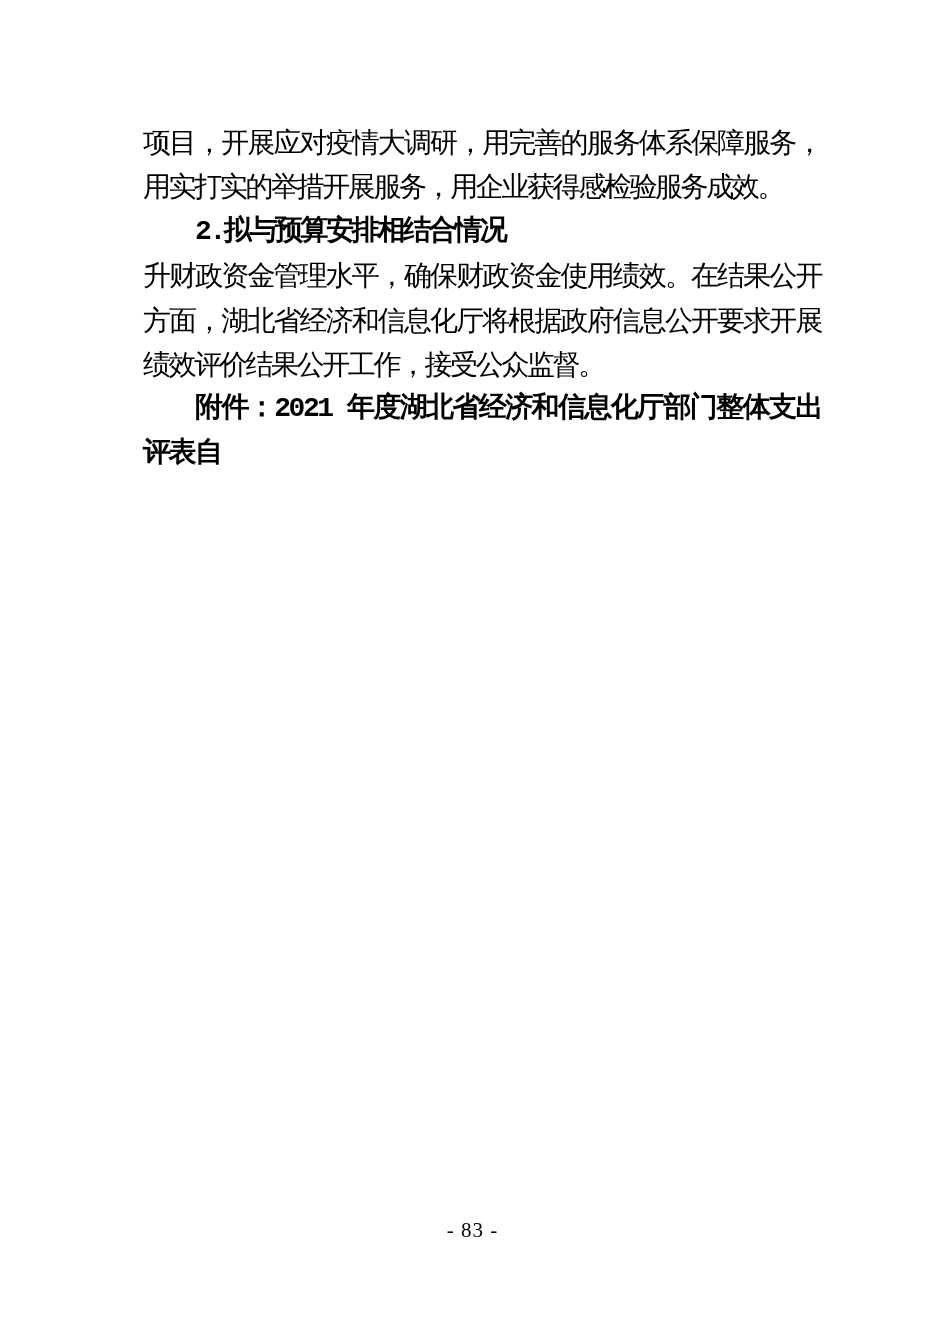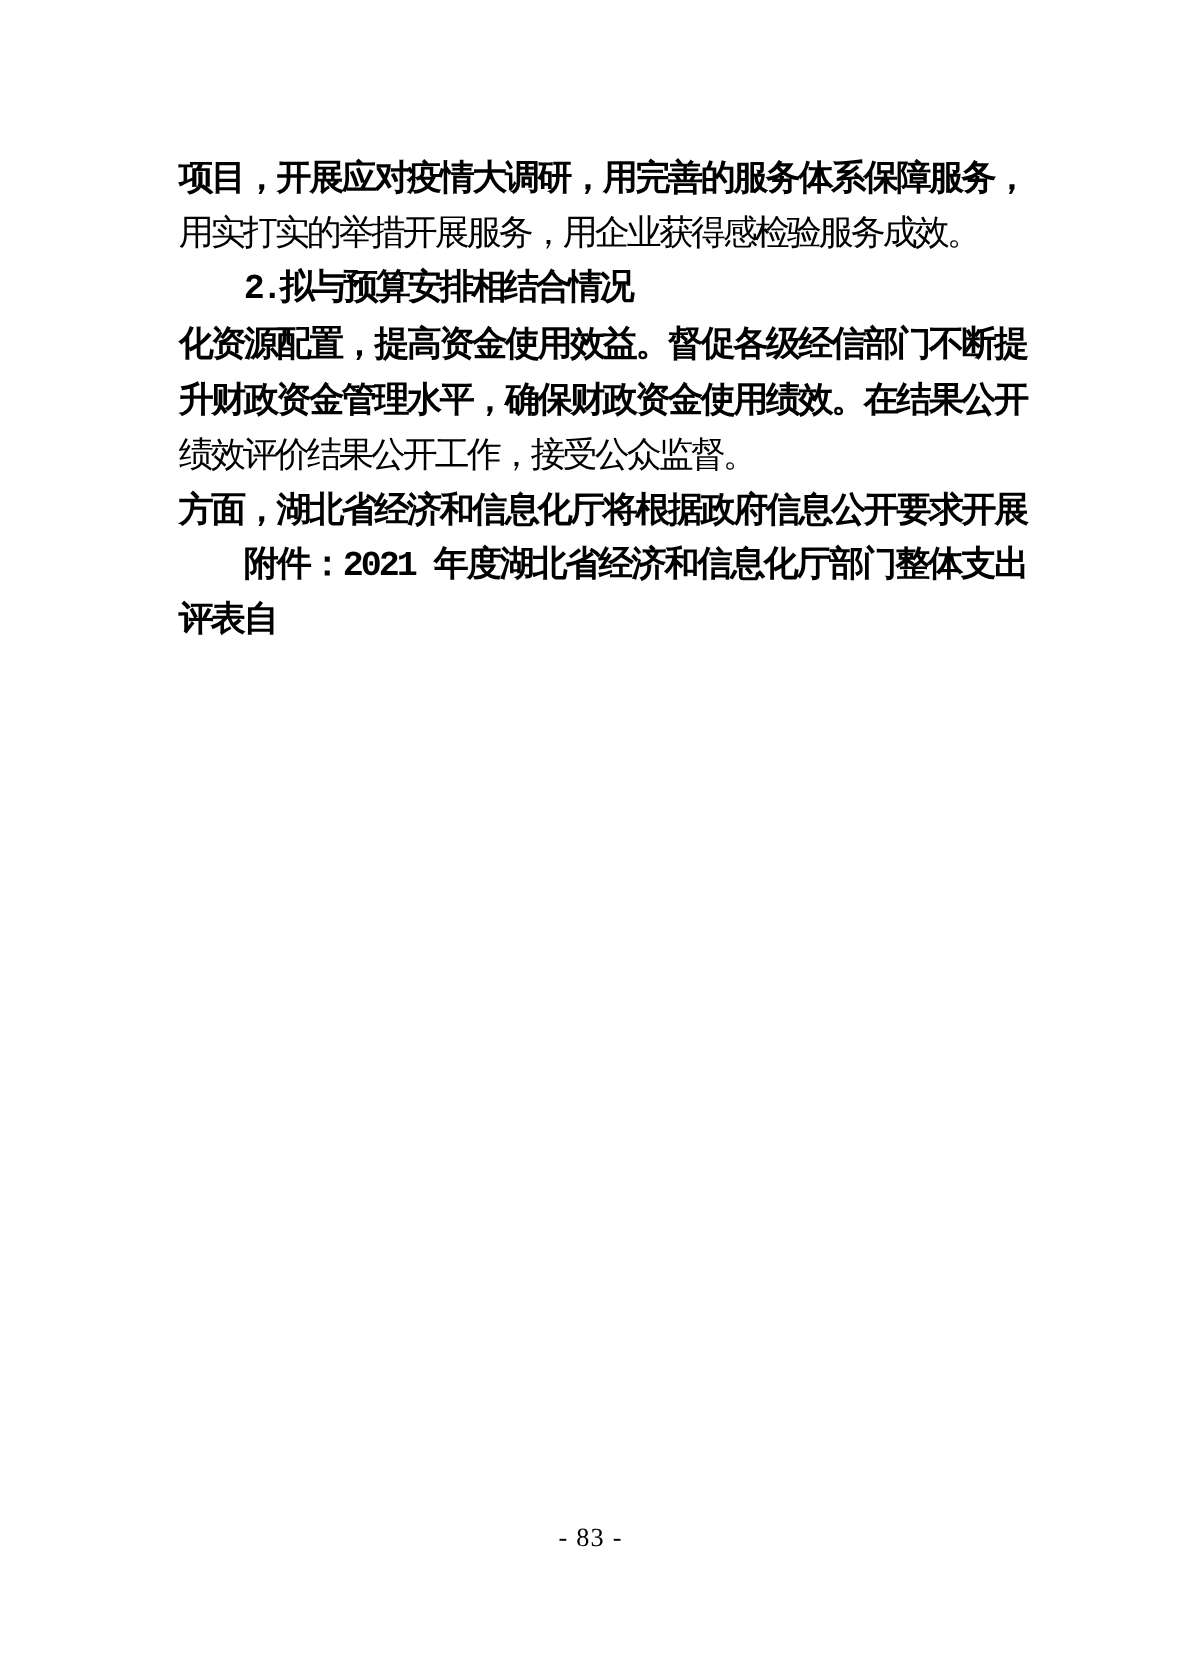--- a/index.html
+++ b/index.html
@@ -32,21 +32,20 @@
     height: 44.4px;
     letter-spacing: -2.4px;
     white-space: pre;
     color: #000000;
   }
   
   .j {
     white-space: normal;
     text-align: justify;
     text-align-last: justify;
-    font-weight: bold;
   }
   
   .ind {
     padding-left: 52px;
   }
   
   .hd {
     font-family: Liberation Mono, monospace;
     font-weight: 700;
   }
@@ -70,24 +69,23 @@
   <div class="textblock">
 
     <div>
       <div class="ln j">项目，开展应对疫情大调研，用完善的服务体系保障服务，</div>
       <div class="ln">用实打实的举措开展服务，用企业获得感检验服务成效。</div>
     </div>
 
     <div class="ln hd ind">2.拟与预算安排相结合情况</div>
 
     <div>
-      <div class="ln j">化资源配置，提高资金使用效益。督促各级经信部门不断提</div>
       <div class="ln j">升财政资金管理水平，确保财政资金使用绩效。在结果公开</div>
+      <div class="ln j">方面，湖北省经济和信息化厅将根据政府信息公开要求开展</div>
       <div class="ln">绩效评价结果公开工作，接受公众监督。</div>
-      <div class="ln j">方面，湖北省经济和信息化厅将根据政府信息公开要求开展</div>
     </div>
 
     <div>
       <div class="ln hd ind j">附件：2021 年度湖北省经济和信息化厅部门整体支出自</div>
       <div class="ln hd">评表</div>
     </div>
 
   </div>
 
   <div class="pagenum">- 83 -</div>

